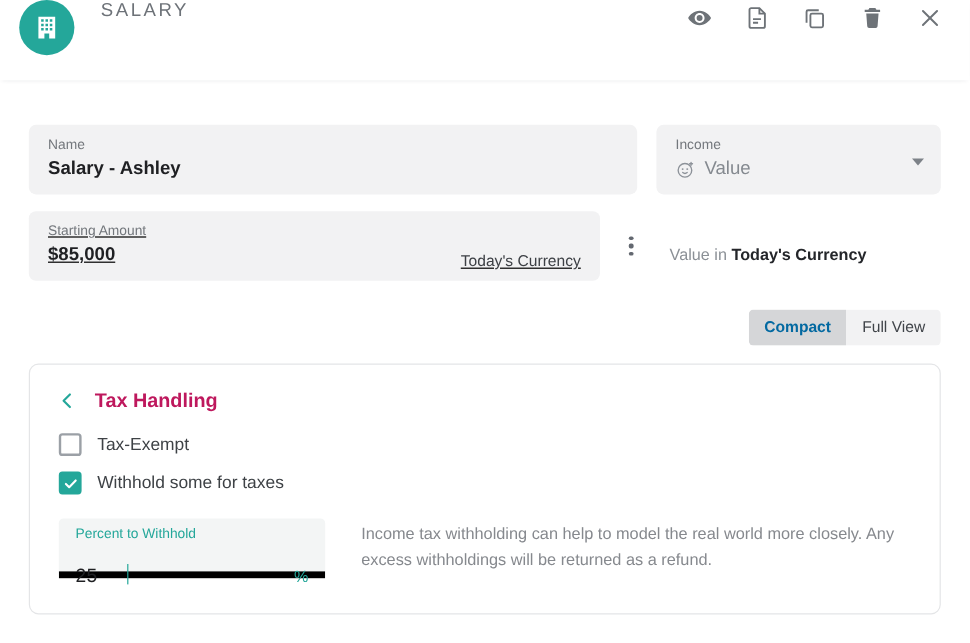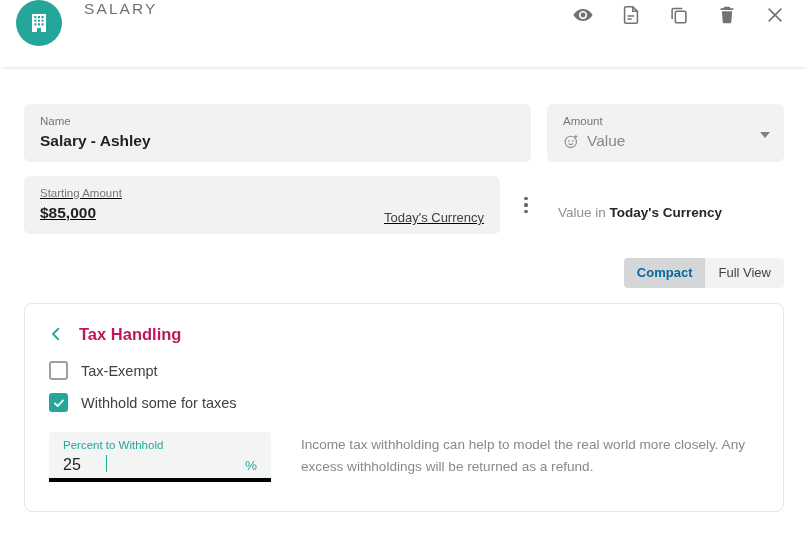--- a/index.html
+++ b/index.html
@@ -136,25 +136,25 @@
     display:flex; align-items:center; justify-content:center;
   }
   .cbox.checked { background: #24a79a; border-color: #24a79a; }
   .cbox.checked svg { display:block; }
   .check-label { margin-left: 13px; font-size: 14.5px; color: #3e4246; }
 
   .bottom-row { display: flex; align-items: flex-start; padding-left: 24px; margin-top: 20px; }
 
   .pct-field {
     position: relative; width: 222px; height: 50px;
-    background: #f3f5f5; border-bottom: 4px solid #000000;
+    background: #f3f5f5; border-bottom: 6px solid #000000;
     border-radius: 4px 4px 0 0; padding: 6px 14px 0 14px; flex: none;
   }
   .pct-label { font-size: 11.5px; color: #24a79a; line-height: 14px; }
-  .pct-valrow { display: flex; align-items: baseline; margin-top: 1px; gap: 24px; }
+  .pct-valrow { display: flex; align-items: baseline; margin-top: 16px; gap: 24px; }
   .pct-value { font-size: 16px; color: #1f2023; letter-spacing: .2px; }
   .pct-caret {
     display: inline-block; width: 1px; height: 17px; background: #24a79a;
     margin-left: 1px; position: relative; top: 2px;
   }
   .pct-unit { margin-left: auto; font-size: 13.5px; color: #24a79a; }
 
   .desc {
     margin-left: 30px; width: 474px;
     font-size: 13.6px; line-height: 22px; color: #86898e;
@@ -208,21 +208,21 @@
 
   <div class="body">
 
     <div class="row-fields">
       <div class="field field-name">
         <div class="field-label">Name</div>
         <div class="field-value">Salary - Ashley</div>
       </div>
 
       <div class="field field-earner">
-        <div class="field-label">Amount</div>
+        <div class="field-label">Income</div>
         <div class="field-value">
           <span class="earner-avatar">
             <svg width="17" height="17" viewBox="0 0 24 24" fill="none" stroke="currentColor" stroke-width="1.6">
               <circle cx="11" cy="12.6" r="8"></circle>
               <circle cx="8.3" cy="11.2" r="1.15" fill="currentColor" stroke="none"></circle>
               <circle cx="13.7" cy="11.2" r="1.15" fill="currentColor" stroke="none"></circle>
               <path d="M8.4 15.2c1.5 1.3 3.7 1.3 5.2 0" stroke-linecap="round"></path>
               <path d="M18.2 3.2v3.4M16.5 4.9h3.4" stroke-linecap="round"></path>
             </svg>
           </span>

